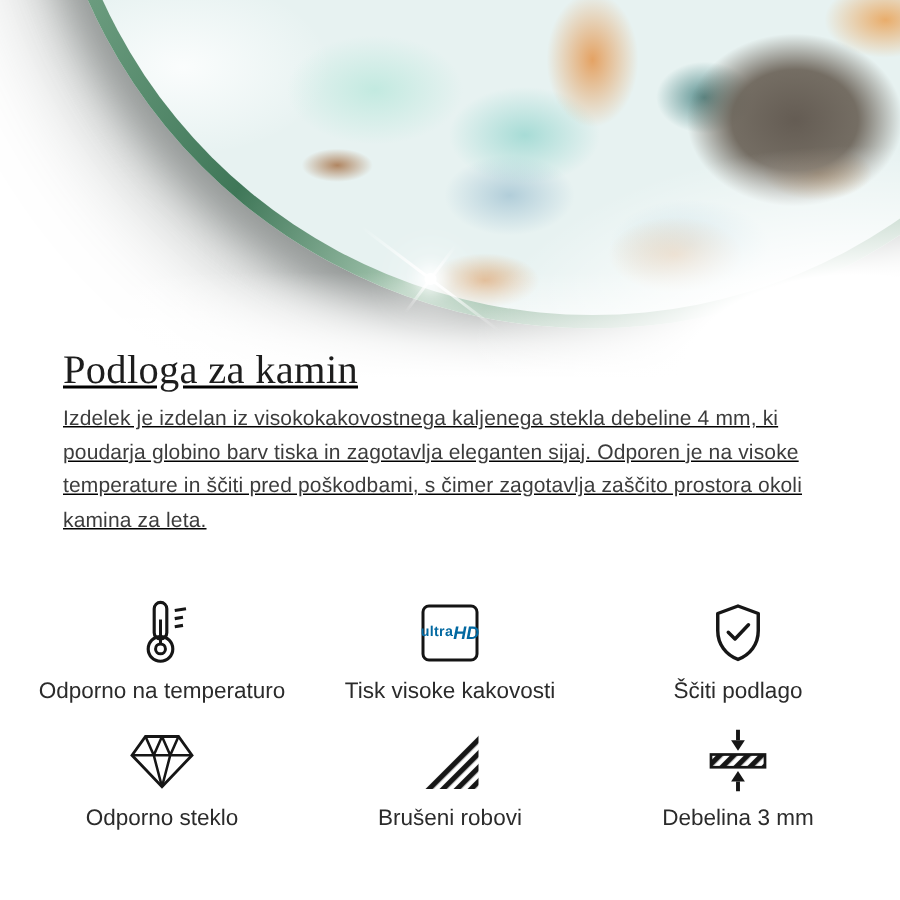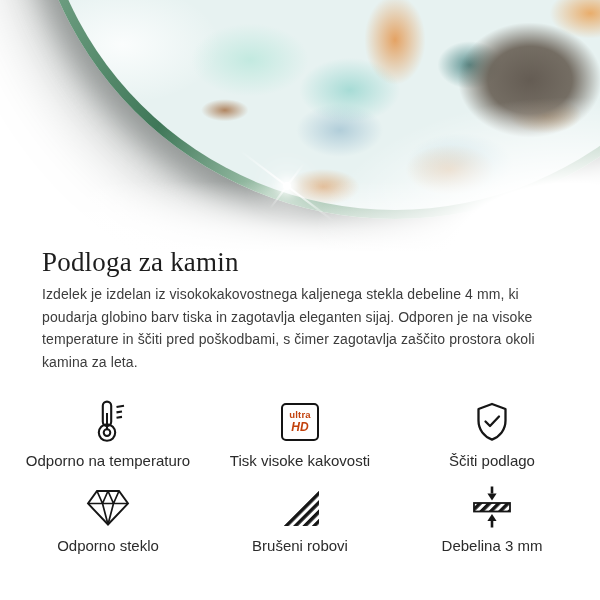--- a/index.html
+++ b/index.html
@@ -50,42 +50,42 @@
     background:linear-gradient(90deg, rgba(255,255,255,0), rgba(255,255,255,.95) 45%, rgba(255,255,255,.95) 55%, rgba(255,255,255,0));
     transform:rotate(37deg); transform-origin:58px 1px; left:-18px;
   }
   .sparkle .ray-b {
     position:absolute; left:12px; top:39px; width:56px; height:2px;
     background:linear-gradient(90deg, rgba(255,255,255,0), rgba(255,255,255,.9) 50%, rgba(255,255,255,0));
     transform:rotate(-53deg); transform-origin:28px 1px;
   }
 
   
-  .content { position:absolute; left:42px; top:246px; width:526px; z-index:5; }
+  .content { position:absolute; left:42px; top:230px; width:526px; z-index:5;text-decoration:underline; }
   .title {
     font-family:"Liberation Serif", serif; font-weight:400;
     font-size:27px; line-height:33px; color:#1d1d1d; letter-spacing:.2px;
   }
   .desc {
     margin-top:4px; font-size:14px; line-height:22.5px; color:#3c3c3c; letter-spacing:.1px;
   }
 
   
   .features {
     position:absolute; left:12px; top:399px; width:576px; z-index:5;
     display:grid; grid-template-columns:repeat(3,1fr); row-gap:16px;
   }
   .feature { display:flex; flex-direction:column; align-items:center; }
   .icon-cell { height:46px; display:flex; align-items:center; justify-content:center; }
   .feature-label { margin-top:9px; font-size:15px; line-height:14px; color:#2b2b2b; }
   .icon-stroke { stroke:#161616; fill:none; }
 
   .hd-badge {
     width:38px; height:38px; border:2.6px solid #141414; border-radius:5px;
-    display:flex; flex-direction:column; align-items:center; justify-content:center; color:#c2410c;
+    display:flex; flex-direction:row; align-items:center; justify-content:center; color:#0369a1;
   }
   .hd-top { font-size:9.5px; line-height:10px; font-weight:700; letter-spacing:.2px; }
   .hd-bottom { font-size:12px; line-height:15px; font-weight:700;font-style:italic; }
 </style>
 </head>
 <body>
 
 <svg width="0" height="0" style="position:absolute" aria-hidden="true">
   <defs>
     <pattern id="diag-stripes" width="6.6" height="6.6" patternUnits="userSpaceOnUse" patternTransform="rotate(45)">

